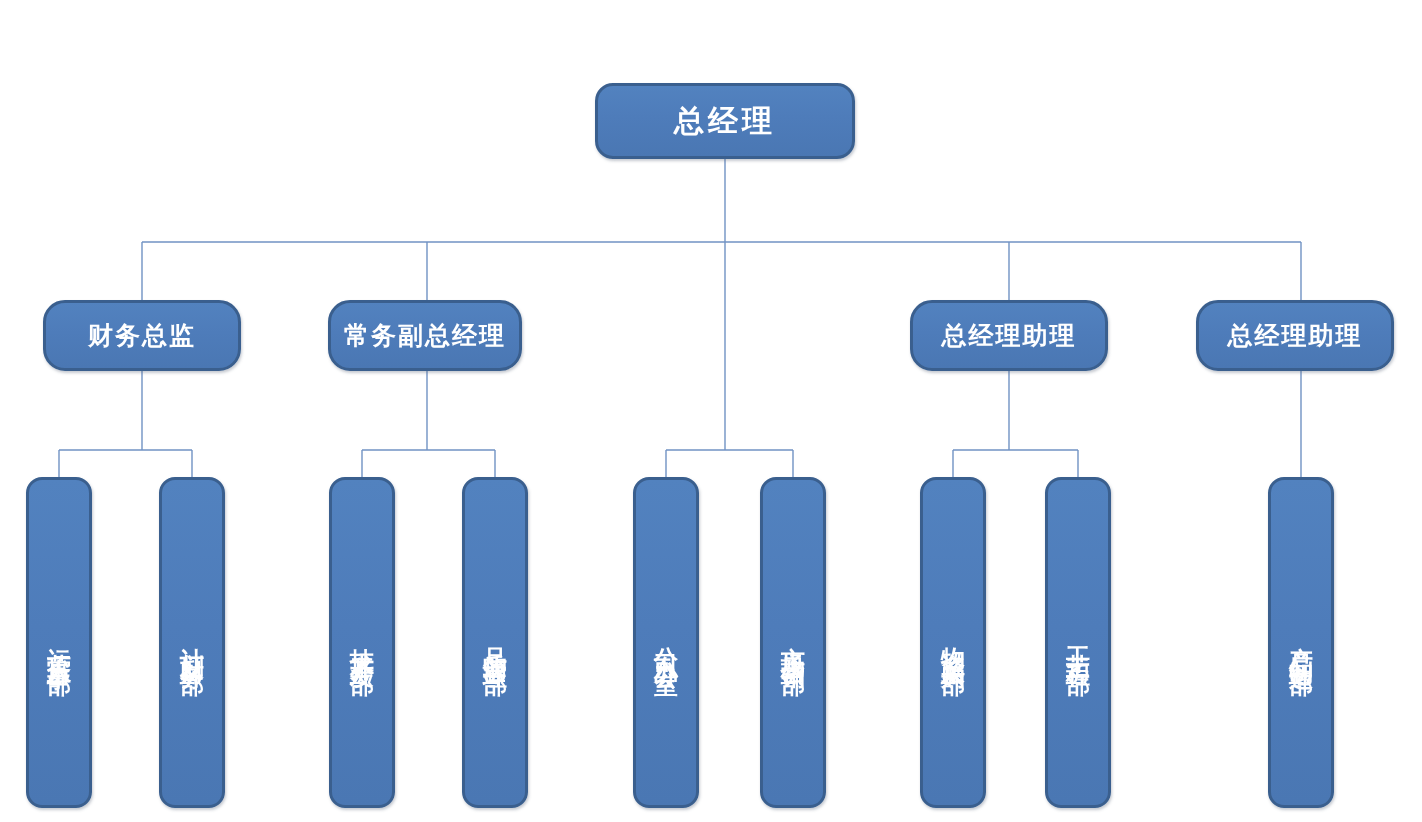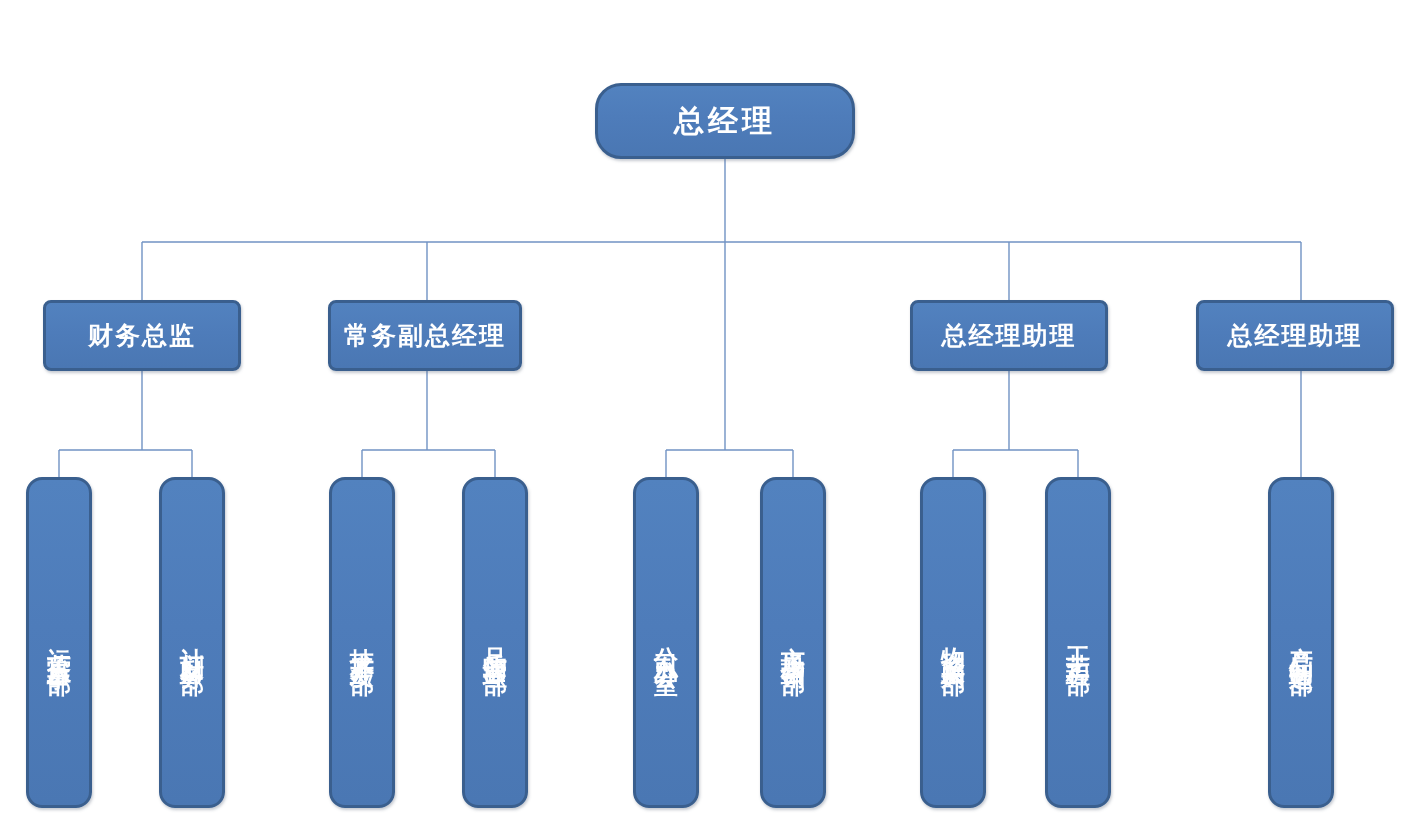--- a/index.html
+++ b/index.html
@@ -40,27 +40,27 @@
     align-items: center;
     justify-content: center;
     background: linear-gradient(180deg, #5282bf 0%, var(--node-fill) 45%, var(--node-fill-dark) 100%);
     border: 3px solid var(--node-border);
     color: var(--node-text);
     font-weight: bold;
     box-shadow: 1px 2px 3px rgba(90, 100, 120, 0.35);
   }
 
   .node.root {
-    border-radius: 26px;
+    border-radius: 18px;
     font-size: 30px;
     letter-spacing: 4px;
   }
 
   .node.manager {
-    border-radius: 8px;
+    border-radius: 22px;
     font-size: 25px;
     letter-spacing: 2px;
   }
 
   .node.dept {
     border-radius: 16px;
     font-size: 24px;
   }
 
   .node.dept .label {

